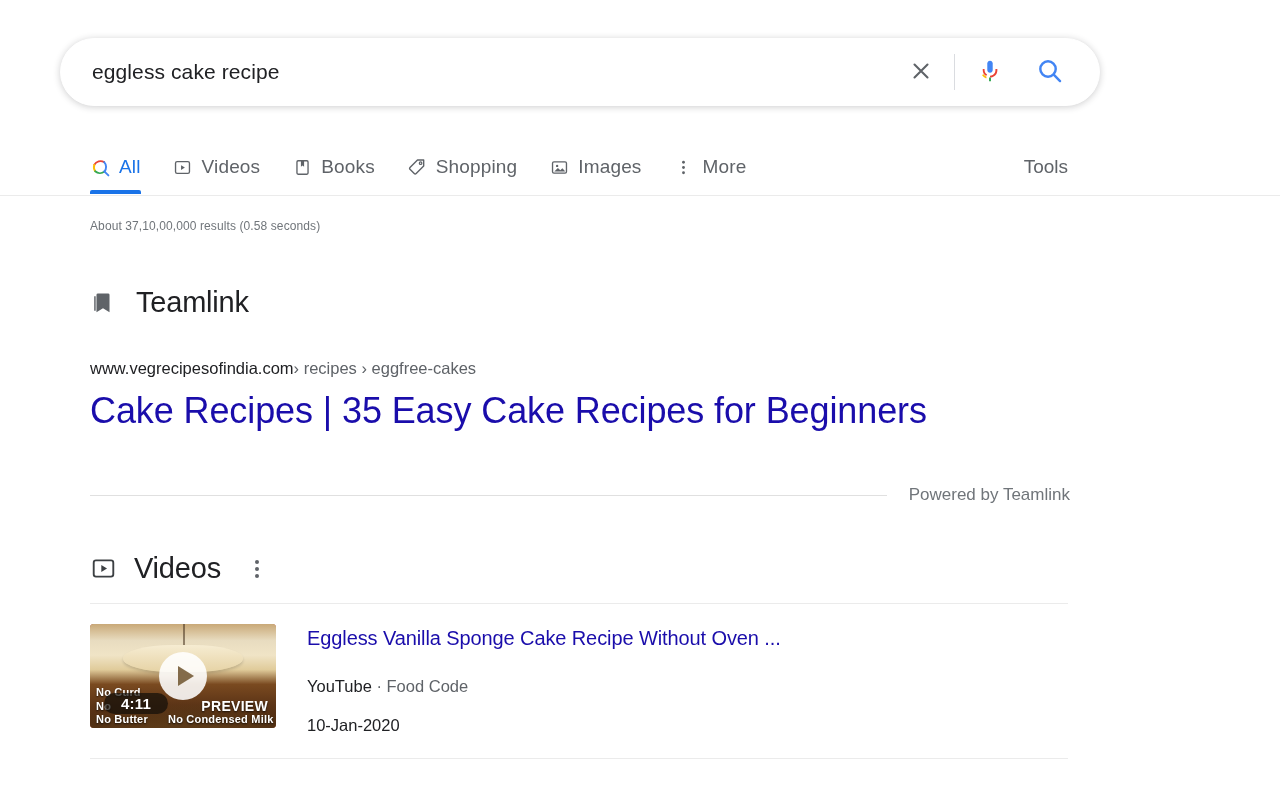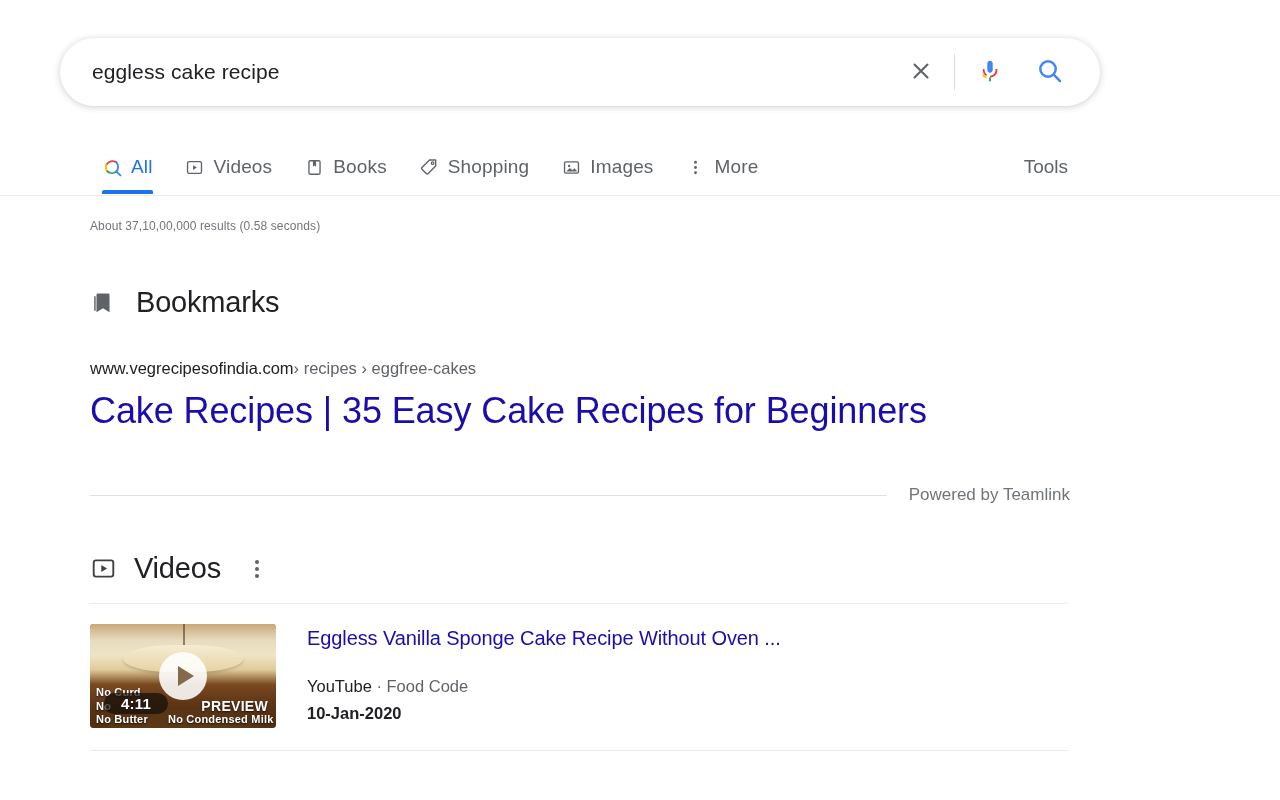--- a/index.html
+++ b/index.html
@@ -92,21 +92,21 @@
   .navbar {
     position: absolute;
     left: 0;
     top: 138px;
     width: 1280px;
     height: 58px;
     border-bottom: 1px solid #ebebeb;
   }
   .tabs {
     position: absolute;
-    left: 102px;
+    left: 90px;
     top: 0;
     display: flex;
     align-items: flex-start;
     height: 58px;
   }
   .tab {
     display: flex;
     align-items: center;
     height: 56px;
     margin-right: 32px;
@@ -370,25 +370,24 @@
     display: inline-block;
   }
   .video-source {
     margin-top: 26px;
     font-size: 16.5px;
     line-height: 21px;
     color: #202124;
   }
   .video-source .chan { color: #5f6368; }
   .video-date {
-    margin-top: 6px;
+    margin-top: 18px;
     font-size: 16.5px;
     line-height: 21px;
     color: #202124;
-    font-weight: bold;
   }
 </style>
 </head>
 <body>
 
 <div class="page">
 
   <div class="searchbar-wrap">
     <div class="searchbar">
       <input class="search-input" type="text" value="eggless cake recipe" placeholder="Search" style="">
@@ -508,21 +507,21 @@
   <div class="results-count">About 37,10,00,000 results (0.58 seconds)</div>
 
   <div class="section-bookmarks">
     <div class="section-head">
       <span class="sec-ico">
         <svg width="22" height="26" viewBox="0 0 24 26">
           <path d="M6.5 2.5h11a1.6 1.6 0 0 1 1.6 1.6v19l-7.1-4.4-7.1 4.4v-19A1.6 1.6 0 0 1 6.5 2.5z" fill="#5f6368"></path>
           <path d="M3.2 5.6 L3.2 21.5" stroke="#5f6368" stroke-width="1.6" fill="none"></path>
         </svg>
       </span>
-      <span class="section-title">Bookmarks</span>
+      <span class="section-title">Teamlink</span>
     </div>
 
     <div class="bm-result">
       <div class="bm-url">
         <span class="dom">www.vegrecipesofindia.com</span><span class="path">› recipes › eggfree-cakes</span>
       </div>
       <a class="bm-title" href="#">Cake Recipes | 35 Easy Cake Recipes for Beginners</a>
     </div>
   </div>
 

